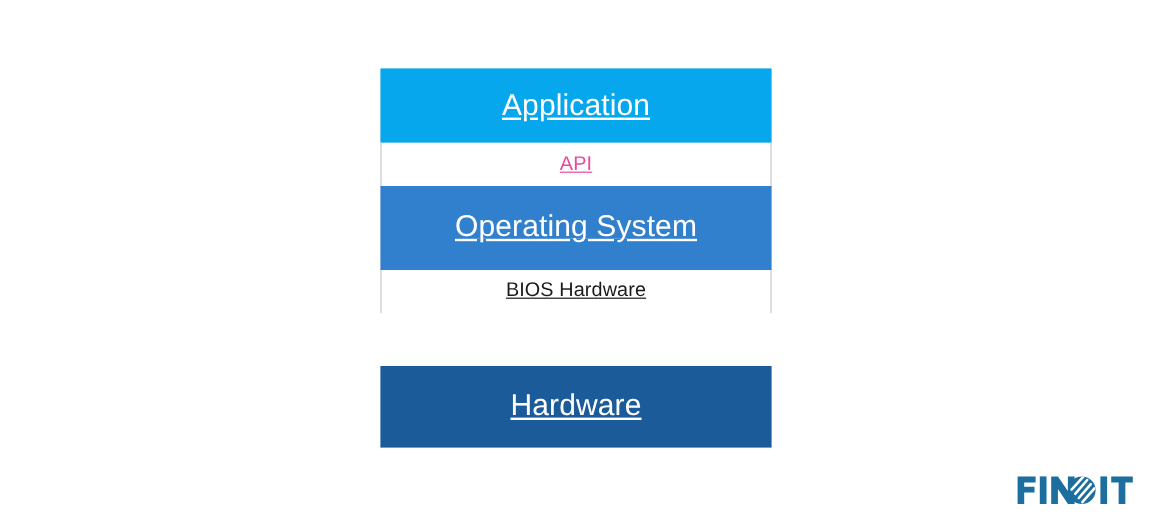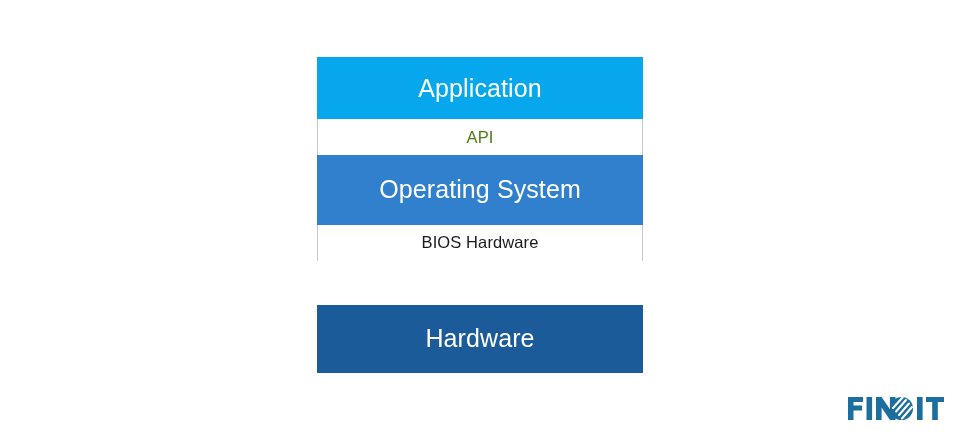--- a/index.html
+++ b/index.html
@@ -32,20 +32,21 @@
     flex-direction: column;
   }
 
   .layer {
     display: flex;
     align-items: center;
     justify-content: center;
     box-sizing: border-box;
     text-align: right;
     letter-spacing: 0.1px;
+    text-decoration: underline;
   }
 
   .layer-major {
     height: 78px;
     color: #ffffff;
     font-size: 25px;
     font-weight: 500;
   }
 
   .layer-minor {
@@ -83,21 +84,21 @@
 <body style="background: rgb(255, 255, 255);">
 
 <div id="canvas">
 
   <div id="stack">
 
     <div class="layer layer-major" id="layer-application" style="background: rgb(6, 167, 236); color: rgb(255, 255, 255);">
       <span class="layer-label">Application</span>
     </div>
 
-    <div class="layer layer-minor" id="layer-api" style="background: rgb(255, 255, 255); color: #4d7c0f; border-left-color: rgb(201, 201, 201); border-right-color: rgb(201, 201, 201);">
+    <div class="layer layer-minor" id="layer-api" style="background: rgb(255, 255, 255); color: #ec4899; border-left-color: rgb(201, 201, 201); border-right-color: rgb(201, 201, 201);">
       <span class="layer-label">API</span>
     </div>
 
     <div class="layer layer-major" id="layer-operating-system" style="background: rgb(49, 128, 206); color: rgb(255, 255, 255);">
       <span class="layer-label">Operating System</span>
     </div>
 
     <div class="layer layer-minor" id="layer-bios-interface" style="background: rgb(255, 255, 255); color: rgb(26, 26, 26); border-left-color: rgb(201, 201, 201); border-right-color: rgb(201, 201, 201);">
       <span class="layer-label">BIOS Hardware</span>
     </div>

